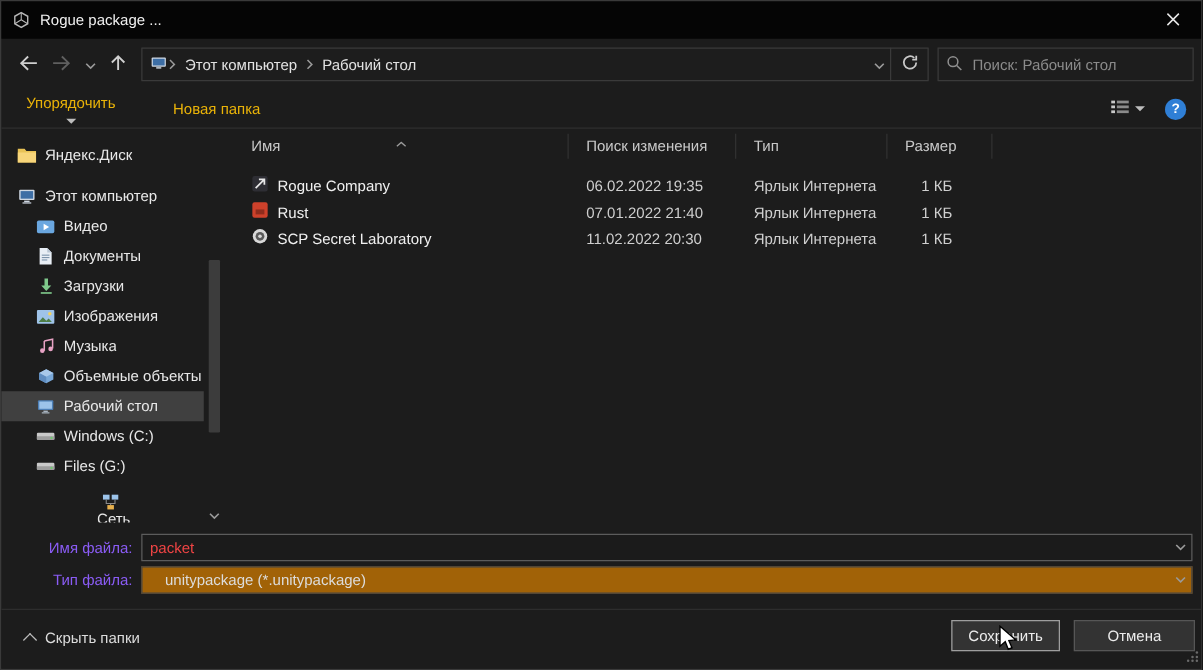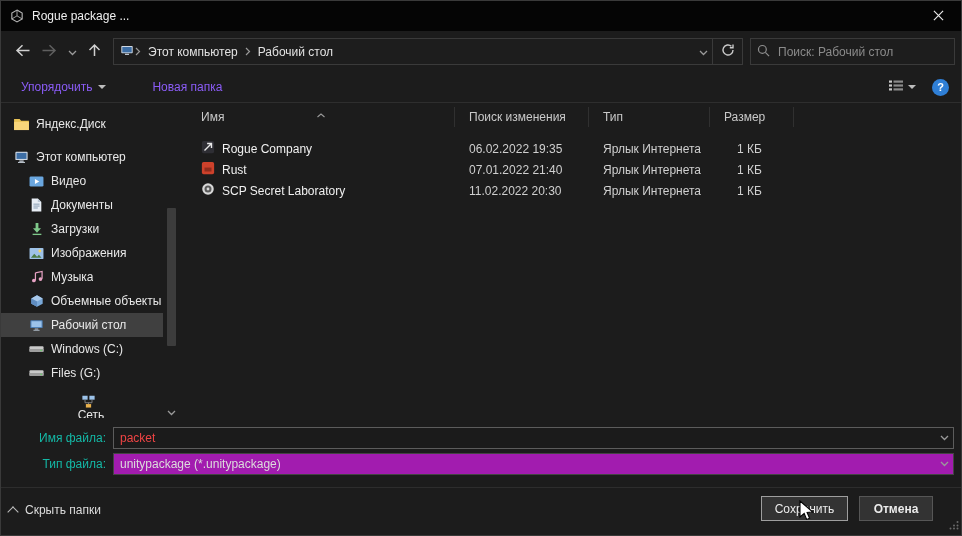--- a/index.html
+++ b/index.html
@@ -20,21 +20,21 @@
   .addressbar{margin-left:6px;width:600px;height:27px;box-sizing:border-box;background:#1d1d1d;border:1px solid #3a3a3a;display:flex;align-items:center;padding:0 4px 0 6px;}
   .crumb{color:#e2e2e2;padding:0 6px;white-space:nowrap;cursor:pointer;}
   .crumb-sep{display:flex;align-items:center;padding:0 1px;}
   .addr-spacer{flex:1;}
   .refreshseg{margin-left:-1px;width:31px;height:27px;box-sizing:border-box;background:#1d1d1d;border:1px solid #3a3a3a;display:flex;align-items:center;justify-content:center;cursor:pointer;}
   .searchbar{margin-left:7px;width:205px;height:27px;box-sizing:border-box;background:#1d1d1d;border:1px solid #3a3a3a;display:flex;align-items:center;padding:0 6px;}
   .searchbar input{flex:1;background:transparent;border:0;outline:none;color:#bdbdbd;font:12px "Liberation Sans",sans-serif;margin-left:6px;}
   .searchbar input::placeholder{color:#8b8b8b;}
   
   .toolbar{position:absolute;top:71px;left:0;right:0;height:31px;display:flex;align-items:center;padding:0 12px;box-sizing:border-box;border-bottom:1px solid #2e2e2e;}
-  .tbtn{background:transparent;border:0;color:#8b5cf6;font:12px "Liberation Sans",sans-serif;display:flex;align-items:center;gap:6px;cursor:pointer;padding:4px 8px;}
+  .tbtn{background:transparent;border:0;color:#eab308;font:12px "Liberation Sans",sans-serif;display:flex;align-items:center;gap:6px;cursor:pointer;padding:4px 8px;flex-direction:column;}
   .tri-down{width:0;height:0;border-left:4px solid transparent;border-right:4px solid transparent;border-top:4px solid #bdbdbd;display:inline-block;}
   .tb-right{margin-left:auto;display:flex;align-items:center;gap:10px;}
   .viewbtn{background:transparent;border:0;display:flex;align-items:center;gap:4px;cursor:pointer;}
   .help-circle{width:17px;height:17px;border-radius:50%;background:#2f7fd6;color:#fff;font-size:11px;font-weight:bold;display:flex;align-items:center;justify-content:center;border:0;cursor:pointer;}
   
   .main{position:absolute;top:103px;left:0;right:4px;height:318px;display:flex;}
   .sidebar{position:relative;width:178px;box-sizing:border-box;padding-top:8px;flex:none;}
   .side-item{height:24px;display:flex;align-items:center;padding-left:12px;cursor:pointer;width:162px;box-sizing:border-box;}
   .side-item.lvl1{padding-left:27px;}
   .side-item.selected{background:#404040;}
@@ -54,32 +54,32 @@
   .rows{margin-top:8px;}
   .frow{display:flex;height:21px;align-items:center;cursor:pointer;}
   .fcell{box-sizing:border-box;padding-left:14px;white-space:nowrap;overflow:hidden;}
   .fcell.name{width:268px;display:flex;align-items:center;gap:7px;color:#f0f0f0;}
   .fcell.date{width:134px;color:#cfcfcf;}
   .fcell.type{width:121px;color:#cfcfcf;}
   .fcell.size{width:84px;color:#cfcfcf;padding-left:27px;}
   
   .fields{position:absolute;left:0;right:0;top:424px;}
   .frow2{display:flex;align-items:center;height:26px;}
-  .flabel{width:112px;text-align:right;color:#14b8a6;flex:none;padding-right:7px;box-sizing:border-box;}
+  .flabel{width:112px;text-align:right;color:#8b5cf6;flex:none;padding-right:7px;box-sizing:border-box;}
   .fwrap{position:relative;flex:1;margin-right:7px;}
   .fninput{width:100%;height:22px;box-sizing:border-box;background:#1b1b1b;border:1px solid #5c5c5c;color:#ef4444;font:12px "Liberation Sans",sans-serif;padding:0 20px 0 6px;outline:none;}
-  .fselect{width:100%;height:22px;box-sizing:border-box;background:#a21caf;border:1px solid #444;color:#dcdcdc;line-height:20px;padding:0 20px 0 6px;cursor:pointer;}
+  .fselect{width:100%;height:22px;box-sizing:border-box;background:#a16207;border:1px solid #444;color:#dcdcdc;line-height:20px;padding:0 20px 0 18px;cursor:pointer;}
   .combo-arrow{position:absolute;right:5px;top:8px;display:flex;}
   
   .bottombar{position:absolute;left:0;right:0;bottom:0;height:47px;border-top:1px solid #2d2d2d;background:#1c1c1c;}
-  .hide-folders{position:absolute;left:8px;top:15px;display:flex;align-items:center;gap:8px;color:#dcdcdc;cursor:pointer;text-align:right;}
+  .hide-folders{position:absolute;left:19px;top:15px;display:flex;align-items:center;gap:8px;color:#dcdcdc;cursor:pointer;text-align:right;}
   .chev-up{width:7px;height:7px;border-left:1.5px solid #bdbdbd;border-top:1.5px solid #bdbdbd;transform:rotate(45deg);margin-top:3px;}
   .btn{position:absolute;top:8px;height:25px;background:#333;color:#ececec;font:12px "Liberation Sans",sans-serif;cursor:pointer;}
   .btn-save{left:760px;width:87px;border:1px solid #9e9e9e;}
-  .btn-cancel{left:858px;width:74px;border:1px solid #565656;font-weight:bold;}
+  .btn-cancel{left:858px;width:97px;border:1px solid #565656;}
   
   .cursor{position:absolute;left:797px;top:499px;pointer-events:none;z-index:50;}
   .grip{position:absolute;right:2px;bottom:2px;}
 </style>
 </head>
 <body>
 
 <div class="dialog">
 
   <div class="titlebar">

